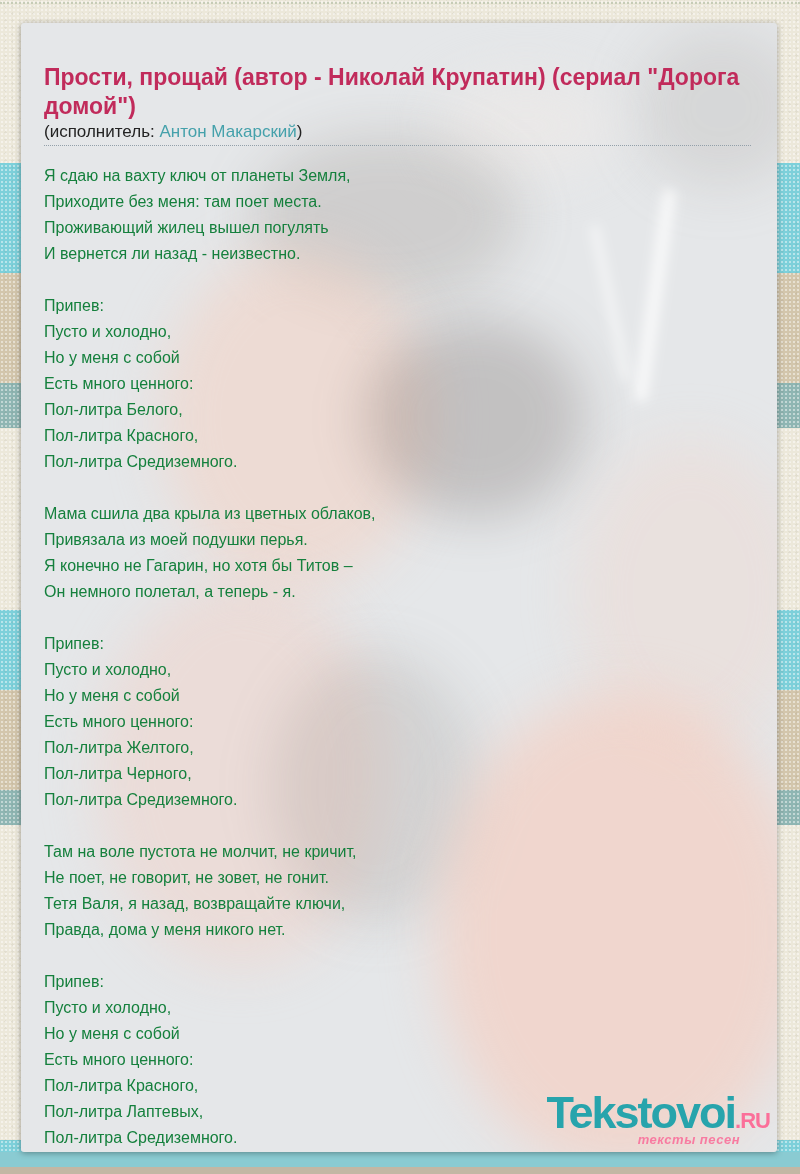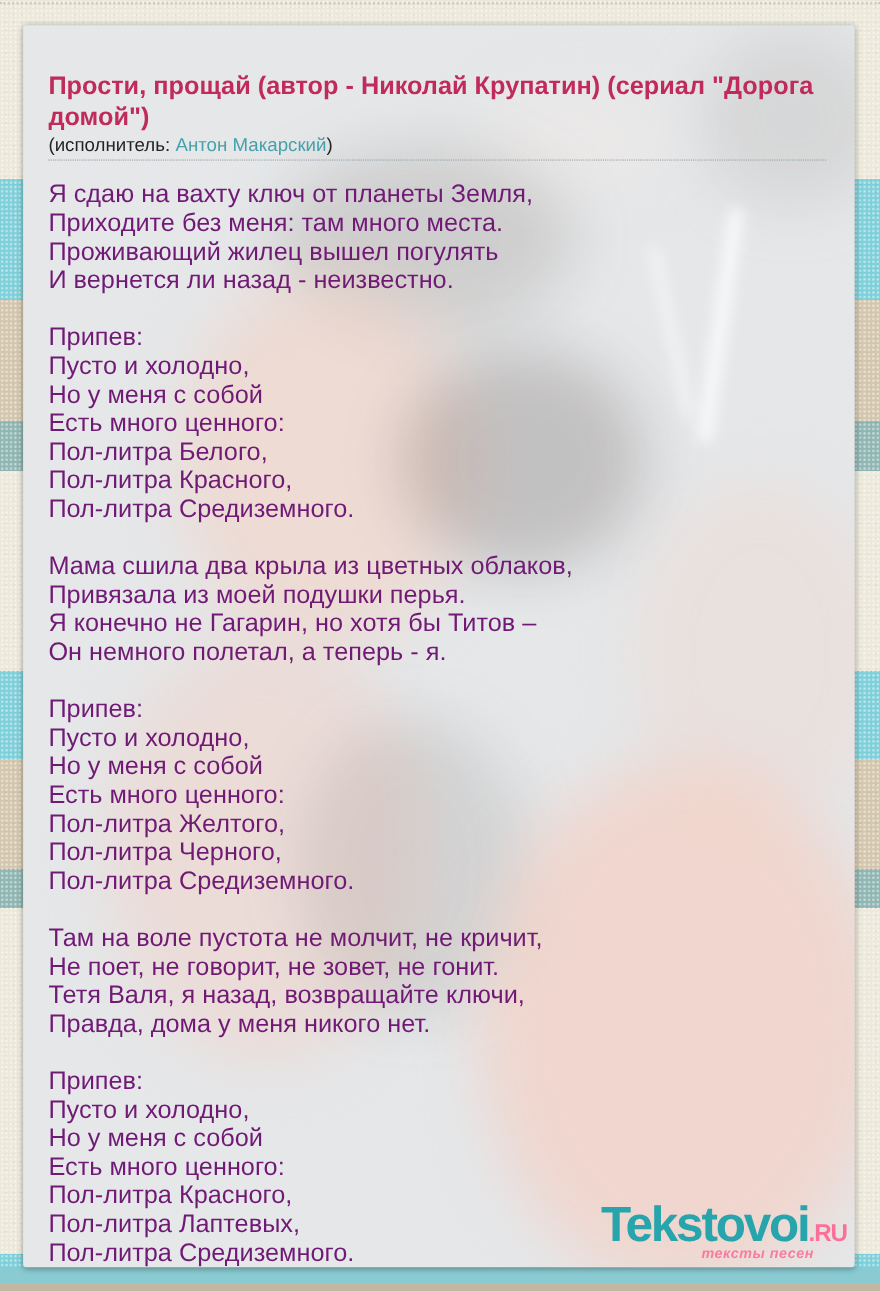--- a/index.html
+++ b/index.html
@@ -59,21 +59,21 @@
     font-size:23px;font-weight:bold;line-height:29px;
     color:#c12b5b;letter-spacing:0;
   }
   .performer{
     margin-top:2px;font-size:17px;line-height:18px;color:#232323;
     padding-bottom:4px;border-bottom:1px dotted #93a0aa;
   }
   .performer a{color:#45a1ab;text-decoration:none;cursor:pointer;}
   .lyrics{margin-top:17px;}
   .lyric-line{
-    height:26px;font-size:23px;line-height:26px;color:#701a75;
+    height:26px;font-size:16px;line-height:26px;color:#15803d;
     white-space:pre;
   }
   .lyric-line:empty::before{content:"\00a0";}
 
   .logo{
     position:absolute;right:7px;bottom:6px;z-index:4;text-align:right;
     line-height:1;cursor:pointer;
   }
   .logo-main{font-weight:bold;letter-spacing:-2px;}
   .logo-teal{font-size:45px;color:#27a4ac;text-align:right;}
@@ -105,21 +105,21 @@
     <div class="blob b-skin3"></div>
     <div class="streak s1"></div>
     <div class="streak s2"></div>
   </div>
 
   <div class="content">
     <h1 class="title">Прости, прощай (автор - Николай Крупатин) (сериал "Дорога домой")</h1>
     <div class="performer"><span>(исполнитель: </span><a>Антон Макарский</a><span>)</span></div>
     <div class="lyrics">
         <div class="lyric-line">Я сдаю на вахту ключ от планеты Земля,</div>
-        <div class="lyric-line">Приходите без меня: там много места.</div>
+        <div class="lyric-line">Приходите без меня: там поет места.</div>
         <div class="lyric-line">Проживающий жилец вышел погулять</div>
         <div class="lyric-line">И вернется ли назад - неизвестно.</div>
         <div class="lyric-line"></div>
         <div class="lyric-line">Припев:</div>
         <div class="lyric-line">Пусто и холодно,</div>
         <div class="lyric-line">Но у меня с собой</div>
         <div class="lyric-line">Есть много ценного:</div>
         <div class="lyric-line">Пол-литра Белого,</div>
         <div class="lyric-line">Пол-литра Красного,</div>
         <div class="lyric-line">Пол-литра Средиземного.</div>

